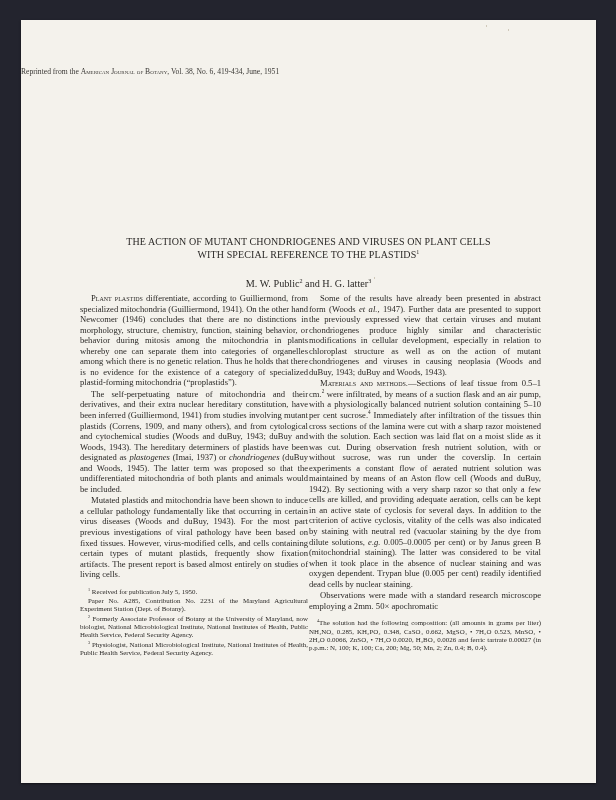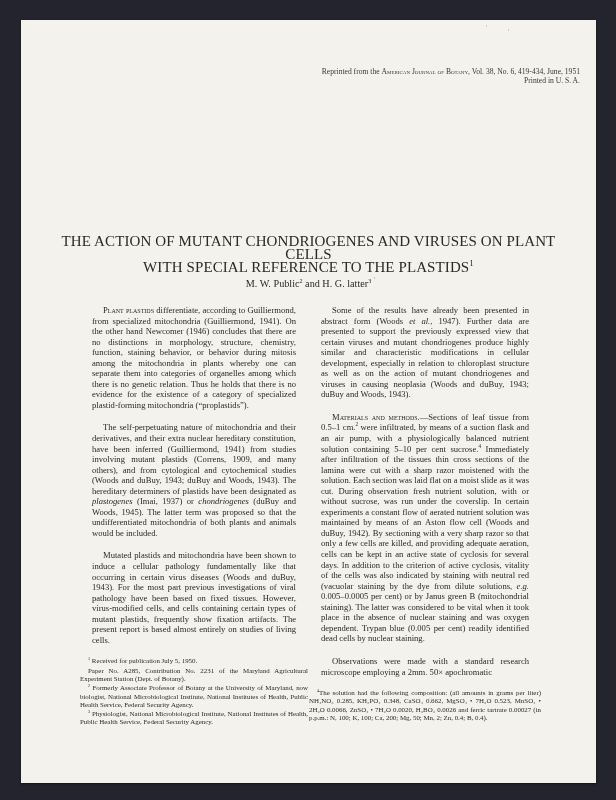--- a/index.html
+++ b/index.html
@@ -10,54 +10,53 @@
     font-family: "Liberation Serif", "DejaVu Serif", serif;
     color: #2a2826;
   }
   .page {
     position: absolute; left: 21px; top: 20px;
     width: 575px; height: 763px;
     background: #f4f2ec;
     box-shadow: 0 1px 2px rgba(0,0,0,0.5);
   }
   .reprint {
-    position: absolute; left: 0; right: 16px; top: 47px;
-    text-align: right; font-size: 7.6px; line-height: 9.4px; color: #3a3835;
+    position: absolute; left: 0; right: 0; top: 47px;
+    text-align: left; font-size: 7.6px; line-height: 9.4px; color: #3a3835;
   }
   .sc { font-variant: small-caps; }
   .title {
     position: absolute; left: 30px; right: 30px; top: 215px;
-    text-align: center; font-size: 15px; line-height: 13px; letter-spacing: 0.1px; color: #2b2927;
+    text-align: center; font-size: 10px; line-height: 13px; letter-spacing: 0.1px; color: #2b2927;
   }
   .authors {
     position: absolute; left: 0; right: 0; top: 258px;
     text-align: center; font-size: 10.2px; color: #2b2927;
   }
   sup { font-size: 60%; vertical-align: super; line-height: 0; }
   .col {
     position: absolute; top: 273px; width: 228px;
     font-size: 8.6px; line-height: 10.55px; text-align: justify; color: #2a2826;
   }
   .col.left { left: 59px; }
   .col.right { left: 288px; width: 232px; }
-  .col p { margin: 12px; text-indent: 11px; }
+  .col p { margin: 0; text-indent: 11px; }
   .col p + p { margin-top: 1px; }
   .fn { font-size: 6.9px; line-height: 8.3px; margin-top: 8px; }
   .fn p { text-indent: 8px; margin: 0; }
   em { font-style: italic; font-family: Liberation Serif, serif; }
   .speck { position: absolute; width: 1px; height: 2px; background: #b8ad9a; opacity: 0.6; }
 </style>
 </head>
 <body>
 
 <div class="page">
 
   <div class="reprint">
     <div><span>Reprinted from the </span><span class="sc">American Journal of Botany</span><span>, Vol. 38, No. 6, 419-434, June, 1951</span></div>
-    <div>Printed in U. S. A.</div>
   </div>
 
   <div class="title">
     <div>THE ACTION OF MUTANT CHONDRIOGENES AND VIRUSES ON PLANT CELLS</div>
     <div><span>WITH SPECIAL REFERENCE TO THE PLASTIDS</span><sup>1</sup></div>
   </div>
 
   <div class="authors">
     <span>M. W. Public</span><sup>2</sup>
     <span>and H. G. latter</span><sup>3</sup>

